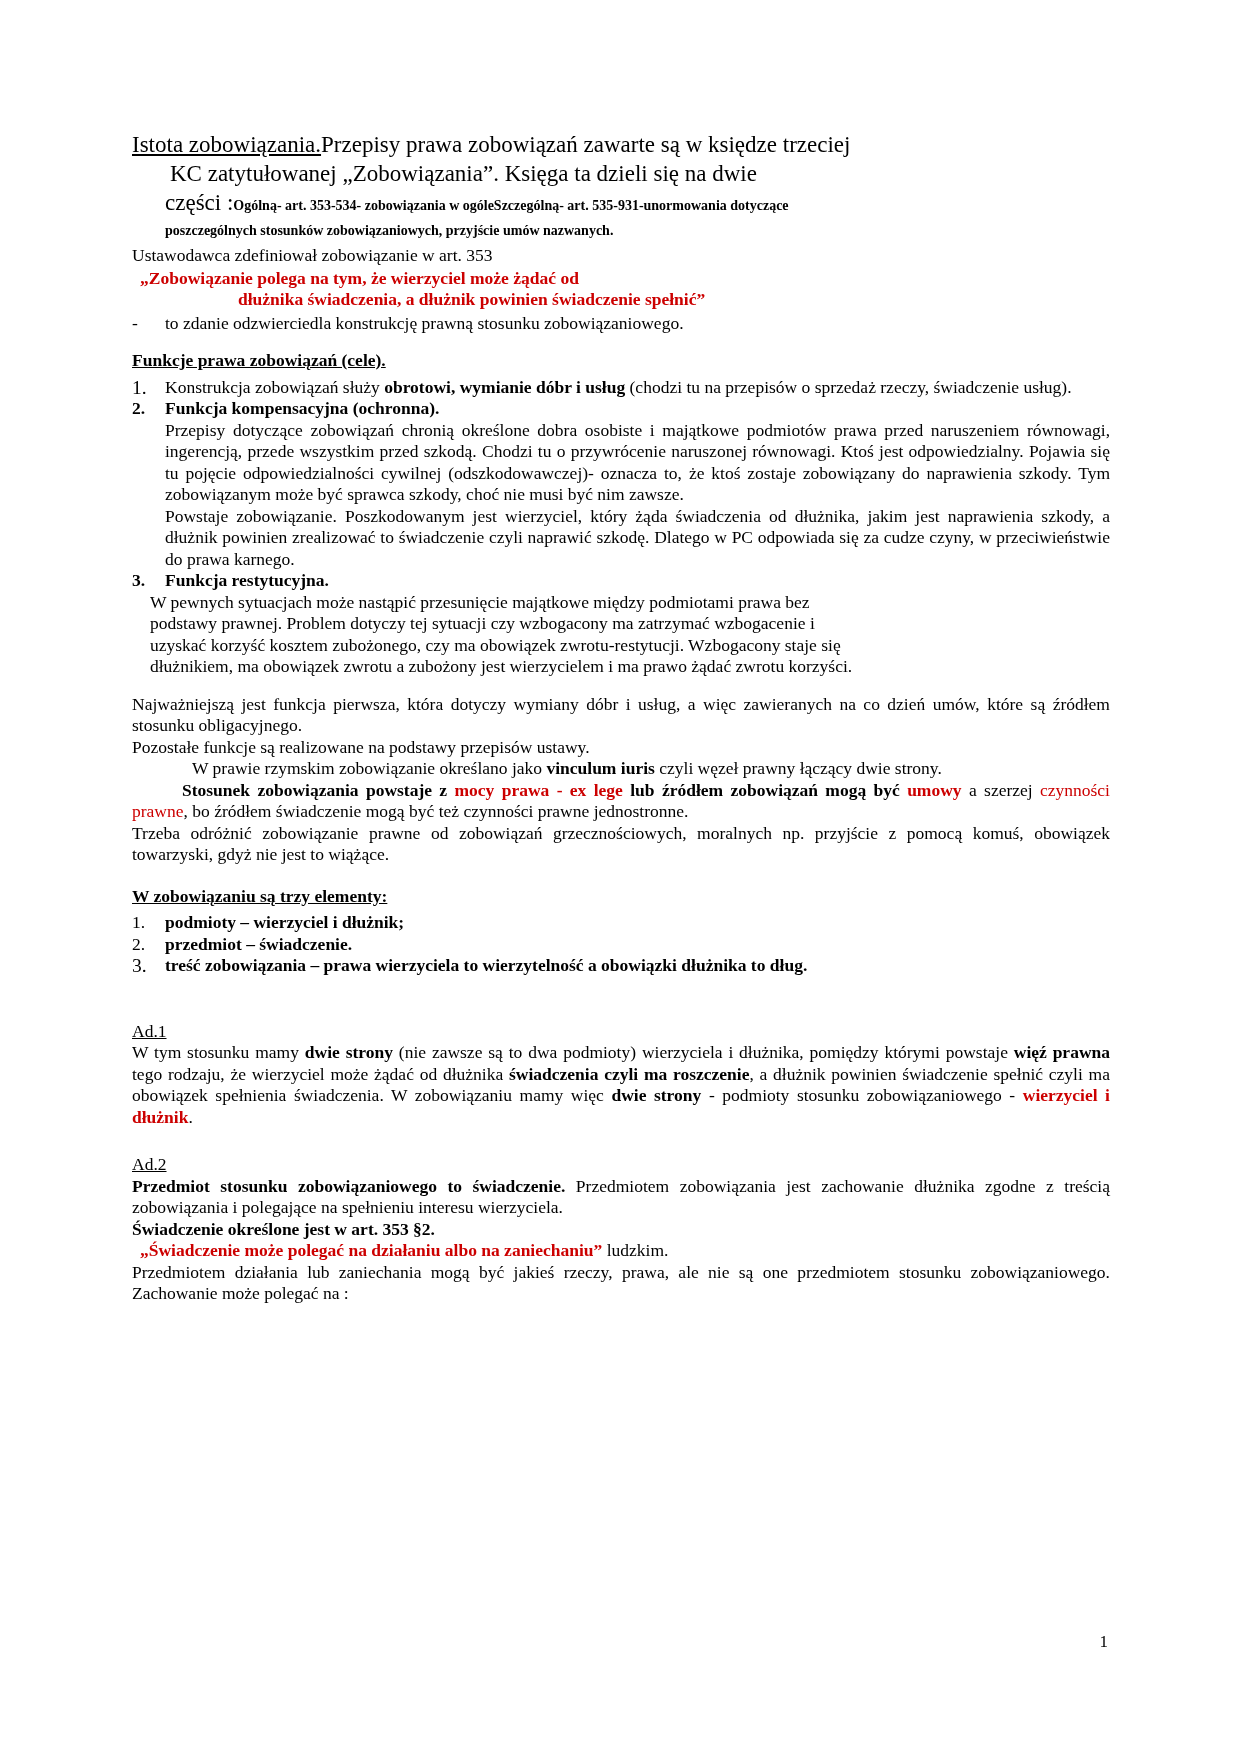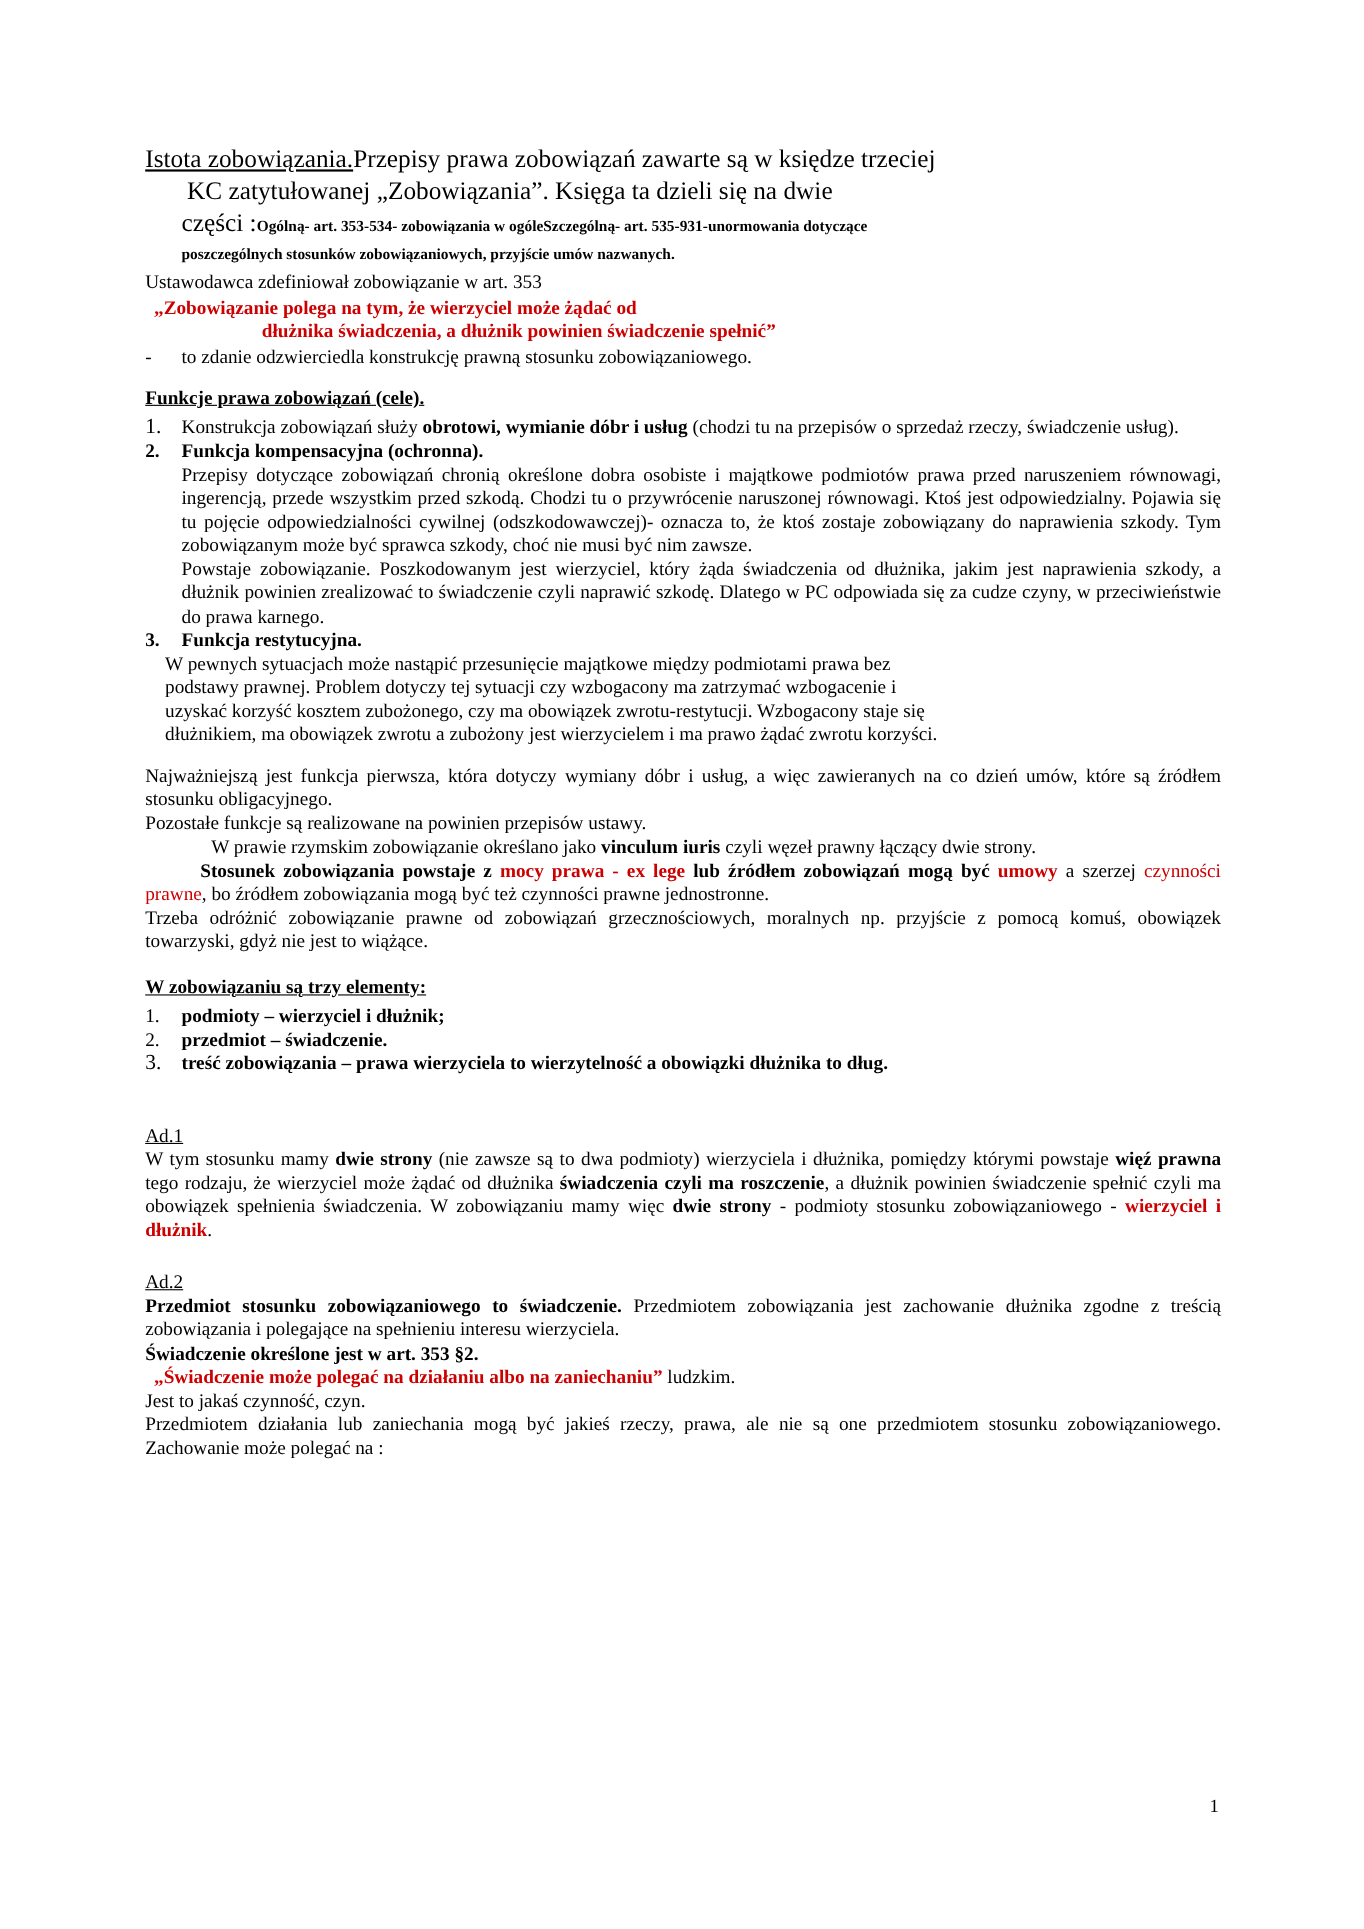--- a/index.html
+++ b/index.html
@@ -88,23 +88,23 @@
   <div class="li">
     <span class="num b">3.</span>
     <div class="li-body">
       <div class="b">Funkcja restytucyjna.</div>
       <div class="item3-para">W pewnych sytuacjach może nastąpić przesunięcie majątkowe między podmiotami prawa bez podstawy prawnej. Problem dotyczy tej sytuacji czy wzbogacony ma zatrzymać wzbogacenie i uzyskać korzyść kosztem zubożonego, czy ma obowiązek zwrotu-restytucji. Wzbogacony staje się dłużnikiem, ma obowiązek zwrotu a zubożony jest wierzycielem i ma prawo żądać zwrotu korzyści.</div>
     </div>
   </div>
 
   <div class="mt16">
     <p class="just">Najważniejszą jest funkcja pierwsza, która dotyczy wymiany dóbr i usług, a więc zawieranych na co dzień umów, które są źródłem stosunku obligacyjnego.</p>
-    <p>Pozostałe funkcje są realizowane na powinien przepisów ustawy.</p>
+    <p>Pozostałe funkcje są realizowane na podstawy przepisów ustawy.</p>
     <p class="just ind60"><span>W prawie rzymskim zobowiązanie określano jako </span><span class="b">vinculum iuris</span><span> czyli węzeł prawny łączący dwie strony.</span></p>
-    <p class="just ind50"><span class="b">Stosunek zobowiązania powstaje z </span><span class="b red">mocy prawa - ex lege </span><span class="b">lub źródłem zobowiązań mogą być </span><span class="b red">umowy</span><span> a szerzej </span><span class="red">czynności prawne</span><span>, bo źródłem zobowiązania mogą być też czynności prawne jednostronne.</span></p>
+    <p class="just ind50"><span class="b">Stosunek zobowiązania powstaje z </span><span class="b red">mocy prawa - ex lege </span><span class="b">lub źródłem zobowiązań mogą być </span><span class="b red">umowy</span><span> a szerzej </span><span class="red">czynności prawne</span><span>, bo źródłem świadczenie mogą być też czynności prawne jednostronne.</span></p>
     <p class="just">Trzeba odróżnić zobowiązanie prawne od zobowiązań grzecznościowych, moralnych np. przyjście z pomocą komuś, obowiązek towarzyski, gdyż nie jest to wiążące.</p>
   </div>
 
   <p class="b u hd mt20">W zobowiązaniu są trzy elementy:</p>
 
   <div class="li">
     <span class="num">1.</span>
     <div class="li-body b">podmioty – wierzyciel i dłużnik;</div>
   </div>
   <div class="li">
@@ -116,18 +116,17 @@
     <div class="li-body b">treść zobowiązania – prawa wierzyciela to wierzytelność a obowiązki dłużnika to dług.</div>
   </div>
 
   <p class="u mt44">Ad.1</p>
   <p class="just"><span>W tym stosunku mamy </span><span class="b">dwie strony </span><span>(nie zawsze są to dwa podmioty) wierzyciela i dłużnika, pomiędzy którymi powstaje </span><span class="b">więź prawna </span><span>tego rodzaju, że wierzyciel może żądać od dłużnika </span><span class="b">świadczenia czyli ma roszczenie</span><span>, a dłużnik powinien świadczenie spełnić czyli ma obowiązek spełnienia świadczenia. W zobowiązaniu mamy więc </span><span class="b">dwie strony </span><span>- podmioty stosunku zobowiązaniowego - </span><span class="b red">wierzyciel i dłużnik</span><span>.</span></p>
 
   <p class="u mt26">Ad.2</p>
   <p class="just"><span class="b">Przedmiot stosunku zobowiązaniowego to świadczenie. </span><span>Przedmiotem zobowiązania jest zachowanie dłużnika zgodne z treścią zobowiązania i polegające na spełnieniu interesu wierzyciela.</span></p>
   <p class="b">Świadczenie określone jest w art. 353 §2.</p>
   <p class="q8"><span class="b red">„Świadczenie może polegać na działaniu albo na zaniechaniu”</span><span> ludzkim.</span></p>
-  <p>Jest to jakaś czynność, czyn.</p>
   <p class="just">Przedmiotem działania lub zaniechania mogą być jakieś rzeczy, prawa, ale nie są one przedmiotem stosunku zobowiązaniowego. Zachowanie może polegać na :</p>
 
 </div>
 
 <div class="pagenum">1</div>
 
 </body></html>

